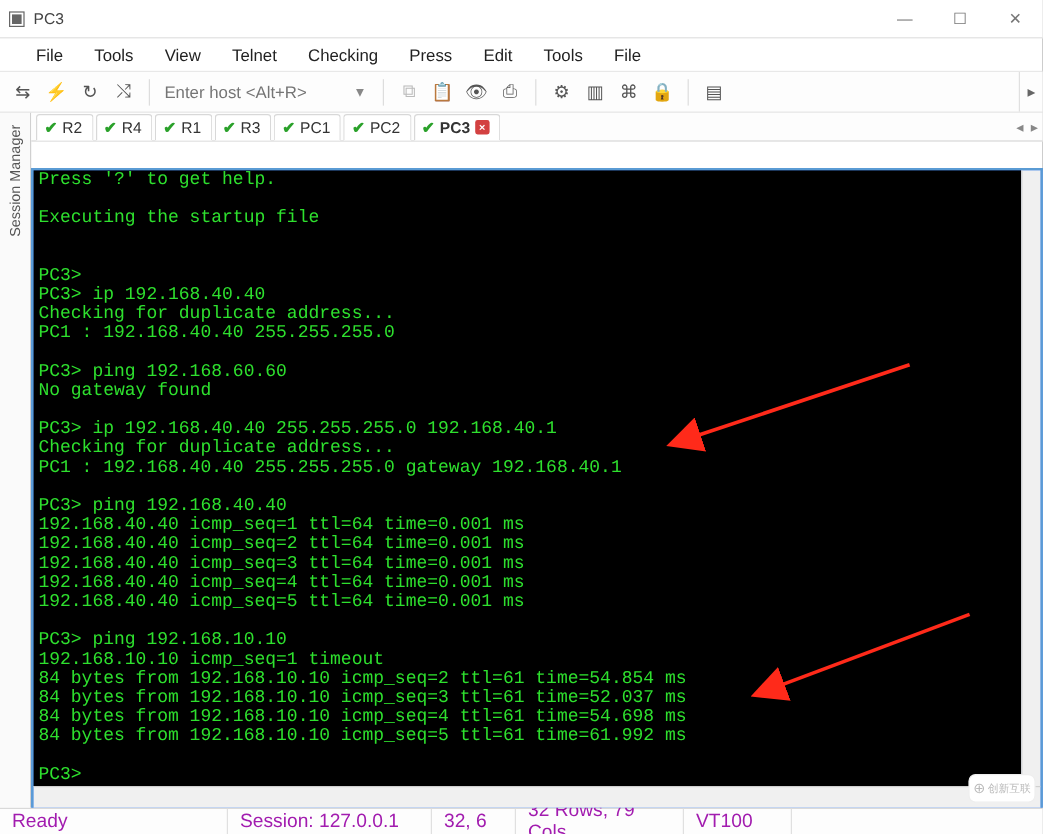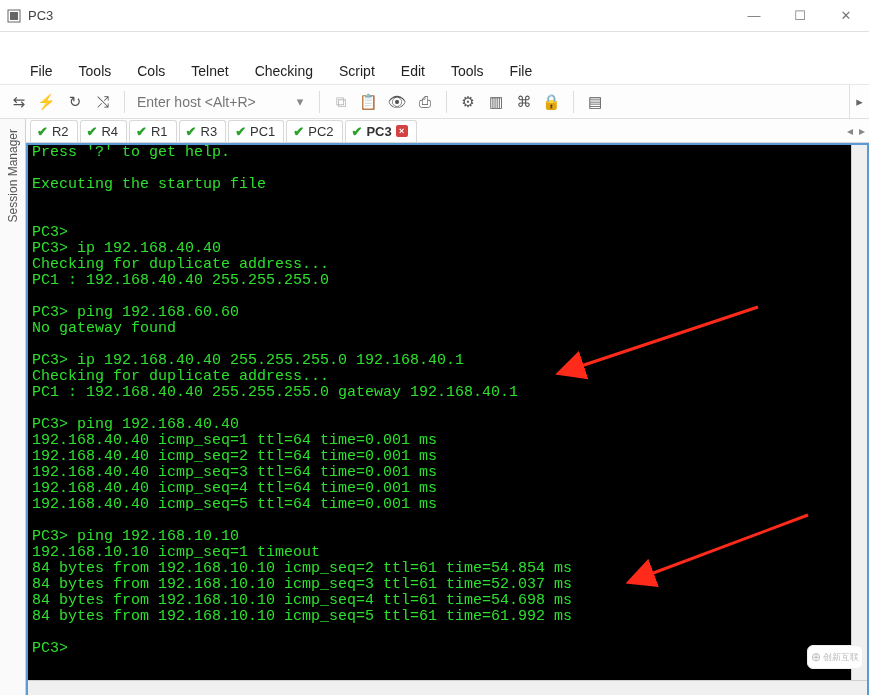--- a/index.html
+++ b/index.html
@@ -38,21 +38,20 @@
     display: flex; align-items: center; justify-content: center;
     color: #777;
   }
   .menubar {
     height: 28px;
     display: flex;
     align-items: center;
     gap: 2px;
     padding-left: 18px;
     border-bottom: 1px solid #e8e8e8;
-    margin-top: 25px;
   }
   .menubar span { padding: 4px 12px; font-size: 14px; color: #222; }
   .toolbar {
     height: 34px;
     background: #fdfdfd;
     border-bottom: 1px solid #e0e0e0;
     display: flex;
     align-items: center;
     padding-left: 8px;
     gap: 6px;
@@ -147,20 +146,21 @@
     color:#888;
     font-size:12px;
   }
   .terminal-wrap {
     flex: 1;
     position: relative;
     border-top: 2px solid #5a9bd4;
     border-left: 2px solid #5a9bd4;
     border-right: 2px solid #5a9bd4;
     background:#3b82f6;
+    margin-top:22px;
   }
   .terminal {
     position:absolute;
     left:0; top:0; right:16px; bottom:18px;
     background:#000;
     color:#2ee02e;
     font-family: "Consolas", "Courier New", monospace;
     font-size: 15px;
     line-height: 16px;
     padding: 0 4px 0 4px;
@@ -230,24 +230,24 @@
   <div class="window-controls">
     <div>—</div>
     <div>☐</div>
     <div>✕</div>
   </div>
 </div>
 
 <div class="menubar" id="menubar">
     <span>File</span>
     <span>Tools</span>
-    <span>Cols</span>
+    <span>View</span>
     <span>Telnet</span>
     <span>Checking</span>
-    <span>Script</span>
+    <span>Press</span>
     <span>Edit</span>
     <span>Tools</span>
     <span>File</span>
   </div>
 
 <div class="toolbar">
   <span class="tb-btn">⇆</span>
   <span class="tb-btn">⚡</span>
   <span class="tb-btn">↻</span>
   <span class="tb-btn">⤭</span>
@@ -355,20 +355,21 @@
         <line x1="780" y1="370" x2="620" y2="430" stroke="#ff2a1a" stroke-width="3" marker-end="url(#ah)"></line>
       </svg>
     </div>
   </div>
 </div>
 
 <div class="statusbar">
   <div class="cell">Ready</div>
   <div class="cell telnet">Session: 127.0.0.1</div>
   <div class="cell pos">32,  6</div>
+  <div class="cell size">32 Rows, 79 Cols</div>
   <div class="cell emul">VT100</div>
   <div class="cell rest"></div>
 </div>
 
 <div class="watermark">
   <span style="font-size:12px">⊕</span>
     <span>创新互联</span>
 </div>
 
 </body></html>

